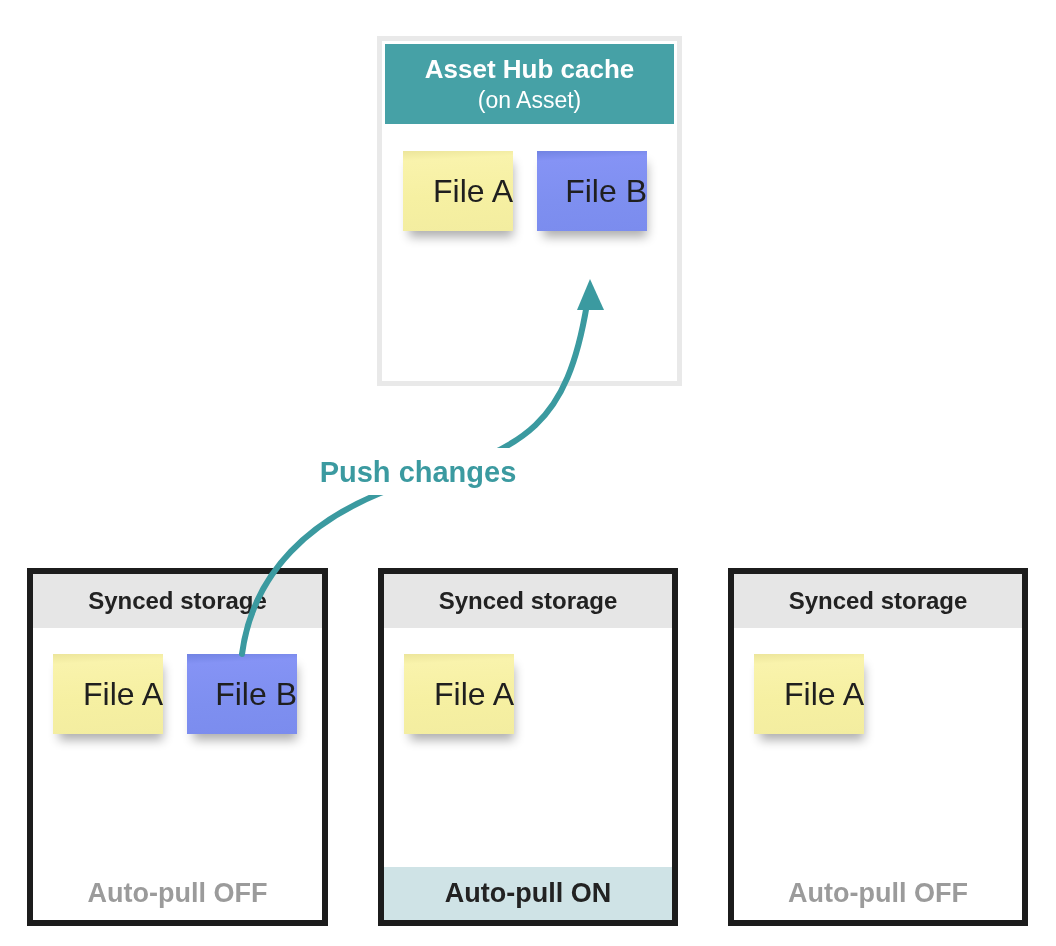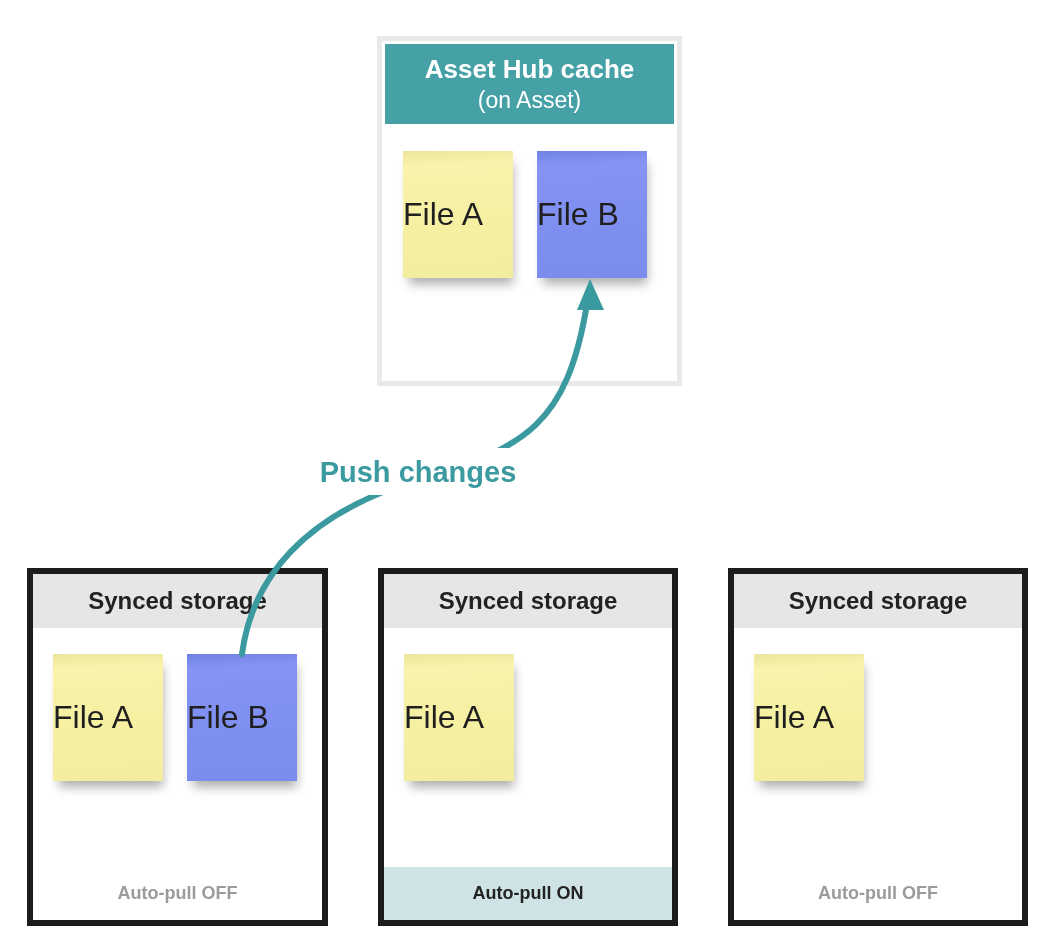--- a/index.html
+++ b/index.html
@@ -32,24 +32,24 @@
     justify-content: center;
     color: #ffffff;
     line-height: 1.25;
   }
   .cache-title { font-size: 26px; font-weight: bold; }
   .cache-subtitle { font-size: 23px; font-weight: normal; }
 
   
   .note {
     position: absolute;
-    width: 110px; height: 127px;
+    width: 110px; height: 80px;
     display: flex;
     align-items: center;
-    justify-content: flex-start;
+    justify-content: flex-end;
     font-size: 32px;
     color: #1f1f1f;
     box-shadow: 3px 9px 10px -3px rgba(0,0,0,0.32);
   }
   .note.yellow {
     background: linear-gradient(177deg, #ece59b 0%, #f9f3ac 12%, var(--yellow_note, #f6f0a2) 55%, #f3eda0 100%);
   }
   .note.blue {
     background: linear-gradient(177deg, #7183e2 0%, #8593f5 12%, var(--blue_note, #7e8ff0) 60%, #7b8cee 100%);
   }
@@ -84,21 +84,21 @@
   .storage-box .note.pos-a { left: 20px; top: 80px; }
   .storage-box .note.pos-b { left: 154px; top: 80px; }
 
   .status {
     position: absolute;
     left: 0; right: 0; bottom: 0;
     height: 53px;
     display: flex;
     align-items: center;
     justify-content: center;
-    font-size: 18px;
+    font-size: 27px;
     font-weight: bold;
     color: var(--gray_text, #9b9b9b);
     background: transparent;
   }
   .status.on {
     background: var(--teal_band, #cfe3e6);
     color: #222222;
   }
 
   

